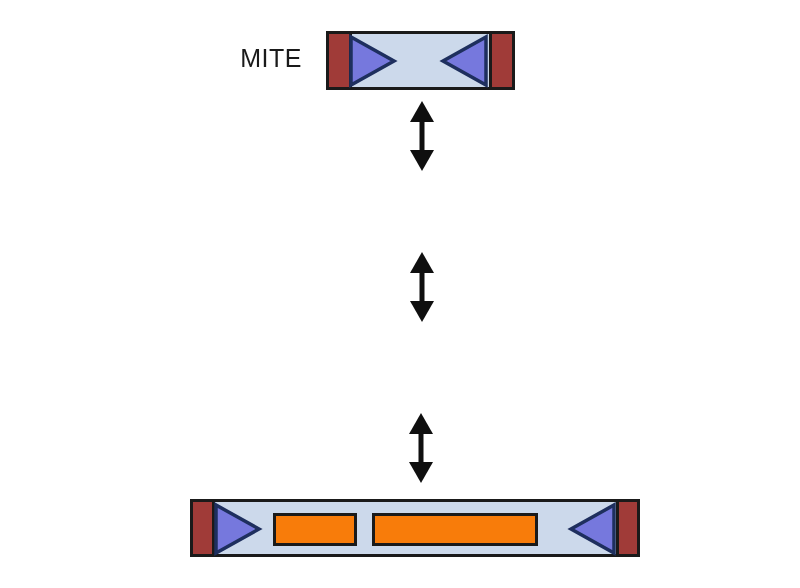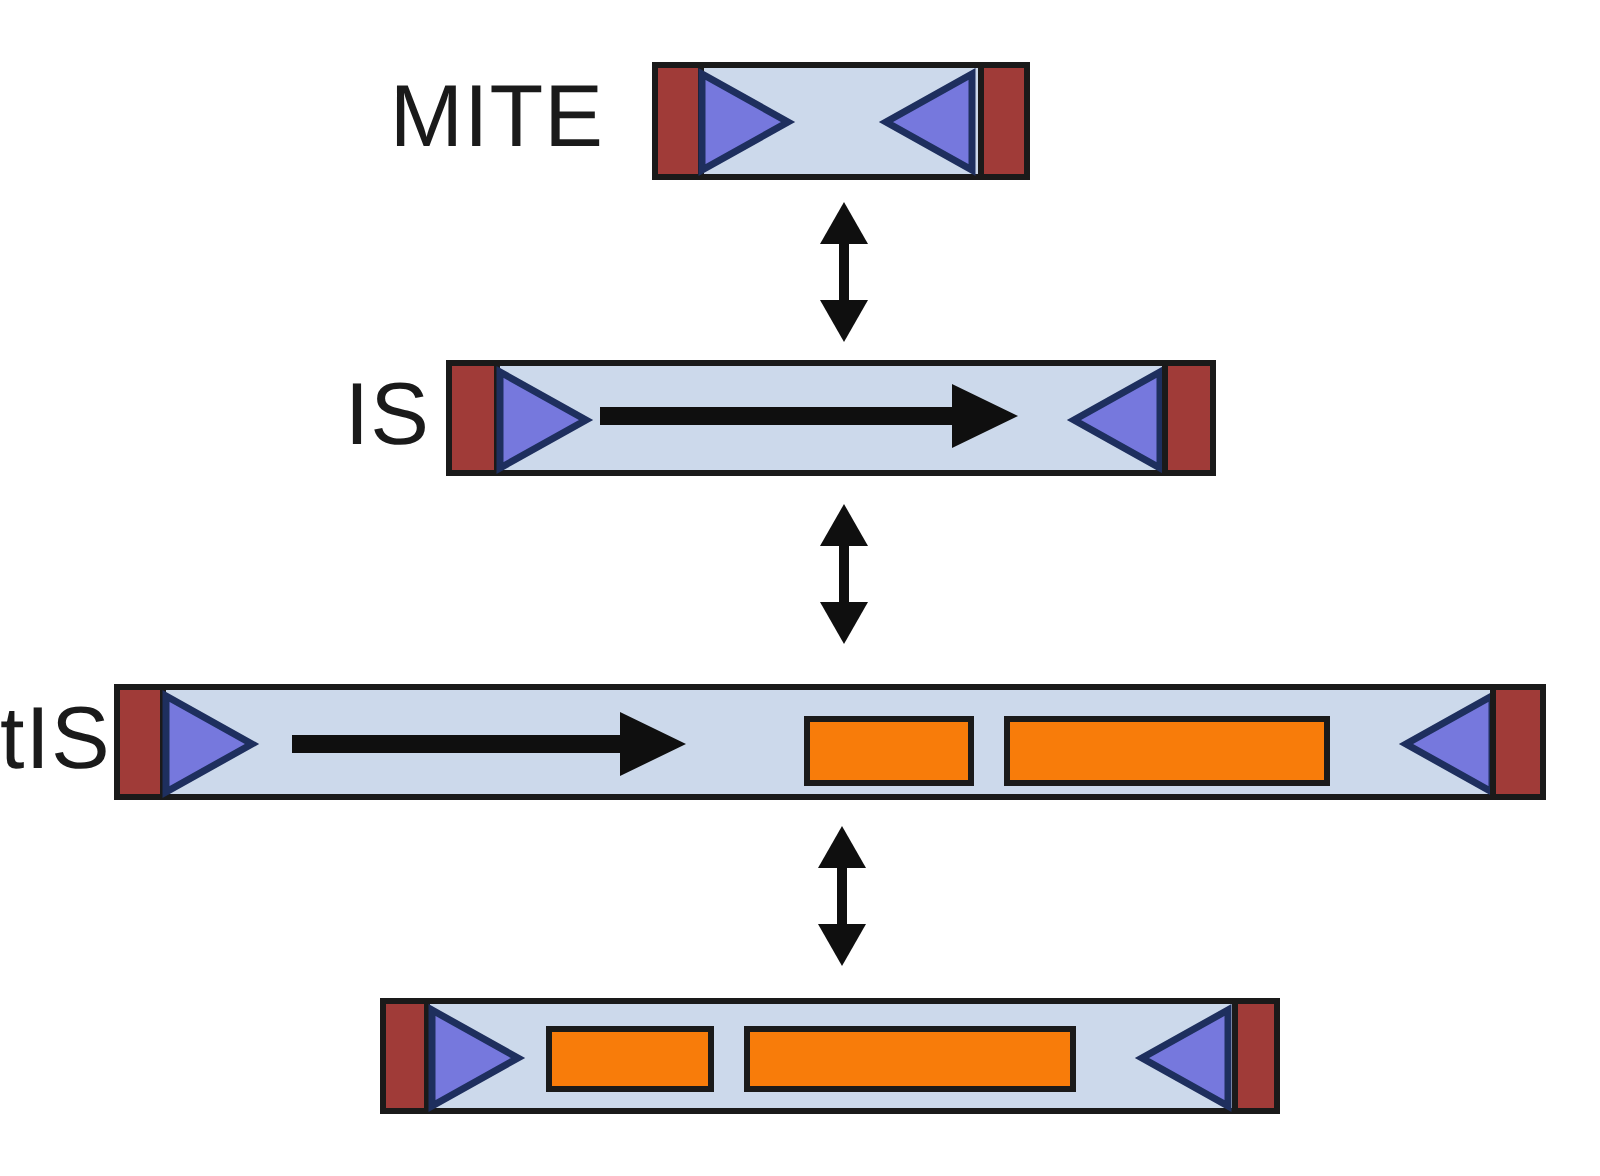--- a/index.html
+++ b/index.html
@@ -13,21 +13,21 @@
     background: var(--background, #ffffff);
     overflow: hidden;
   }
 
   .row { position: absolute; left: 0; width: 800px; height: 59px; }
 
   .row-label {
     position: absolute;
     height: 59px;
     line-height: 55px;
-    font-size: 44px;
+    font-size: 25px;
     color: var(--label-text, #1a1a1a);
     text-align: right;
     letter-spacing: 0.5px;
     white-space: nowrap;
   }
 
   .element-bar {
     position: absolute;
     height: 59px;
     background: var(--bar-fill, #ccd9eb);
@@ -82,63 +82,27 @@
       <div class="cap" style="right:-3px;width:26px"></div>
     </div>
   </div>
 
   <svg class="connector" style="left:407px;top:100px" viewBox="0 0 30 72" preserveAspectRatio="none">
     <polygon points="15,1 3,22 27,22"></polygon>
     <rect x="12.5" y="19" width="5" height="34"></rect>
     <polygon points="15,71 3,50 27,50"></polygon>
   </svg>
 
-  <div class="row" style="top:180px">
-    <div class="row-label" style="left:130px;width:85px">IS</div>
-    <div class="element-bar h58" style="left:223px;width:385px">
-      <div class="cap" style="left:-3px;width:27px"></div>
-      <svg class="ir" style="left:22px;top:-1px" viewBox="0 0 48 56">
-          <polygon points="2,4 2,52 45,28"></polygon>
-        </svg>
-      <svg class="gene-arrow" style="left:74px;top:7px;width:210px" viewBox="0 0 210 36">
-        <rect x="0" y="13.5" width="178" height="9"></rect>
-        <polygon points="176,2 176,34 209,18"></polygon>
-      </svg>
-      <svg class="ir" style="left:308px;top:-1px" viewBox="0 0 48 56">
-          <polygon points="46,4 46,52 3,28"></polygon>
-        </svg>
-      <div class="cap" style="right:-3px;width:27px"></div>
-    </div>
-  </div>
 
   <svg class="connector" style="left:407px;top:251px" viewBox="0 0 30 72" preserveAspectRatio="none">
     <polygon points="15,1 3,22 27,22"></polygon>
     <rect x="12.5" y="19" width="5" height="34"></rect>
     <polygon points="15,71 3,50 27,50"></polygon>
   </svg>
 
-  <div class="row" style="top:342px">
-    <div class="row-label" style="left:0px;width:52px">tIS</div>
-    <div class="element-bar h58" style="left:57px;width:716px">
-      <div class="cap" style="left:-3px;width:26px"></div>
-      <svg class="ir" style="left:21px;top:-1px" viewBox="0 0 48 56">
-          <polygon points="2,4 2,52 45,28"></polygon>
-        </svg>
-      <svg class="gene-arrow" style="left:86px;top:9px;width:198px" viewBox="0 0 198 36">
-        <rect x="0" y="13.5" width="166" height="9"></rect>
-        <polygon points="164,2 164,34 197,18"></polygon>
-      </svg>
-      <div class="cargo" style="left:342px;top:13px;width:85px;height:35px"></div>
-      <div class="cargo" style="left:442px;top:13px;width:163px;height:35px"></div>
-      <svg class="ir" style="left:640px;top:-1px" viewBox="0 0 48 56">
-          <polygon points="46,4 46,52 3,28"></polygon>
-        </svg>
-      <div class="cap" style="right:-3px;width:28px"></div>
-    </div>
-  </div>
 
   <svg class="connector" style="left:406px;top:412px" viewBox="0 0 30 72" preserveAspectRatio="none">
     <polygon points="15,1 3,22 27,22"></polygon>
     <rect x="12.5" y="19" width="5" height="34"></rect>
     <polygon points="15,71 3,50 27,50"></polygon>
   </svg>
 
   <div class="row" style="top:499px">
     <div class="element-bar h58" style="left:190px;width:450px">
       <div class="cap" style="left:-3px;width:25px"></div>

